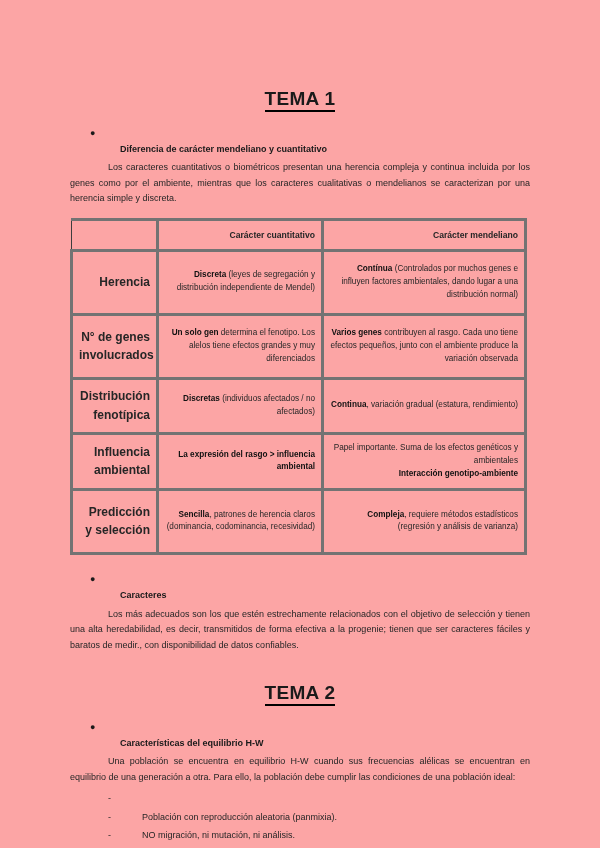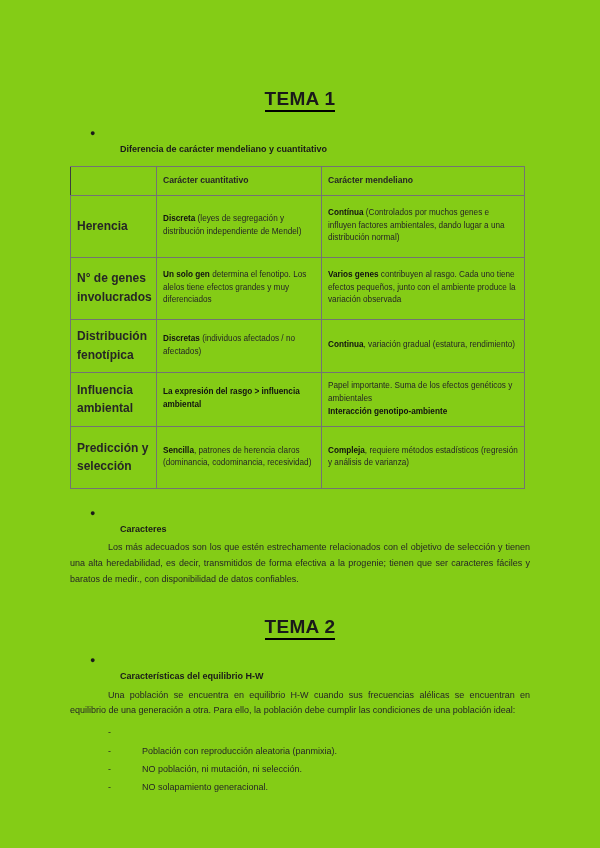--- a/index.html
+++ b/index.html
@@ -11,21 +11,21 @@
     width: 600px;
     height: 848px;
     font-family: "Liberation Sans", "DejaVu Sans", sans-serif;
     color: #1a1a1a;
     -webkit-font-smoothing: antialiased;
   }
   .page {
     position: relative;
     width: 600px;
     height: 848px;
-    background: #84cc16;
+    background: #fca5a5;
     box-sizing: border-box;
     padding: 0;
     overflow: hidden;
   }
   .content {
     position: absolute;
     left: 70px;
     top: 88px;
     width: 460px;
   }
@@ -109,23 +109,23 @@
     width: 454px;
     margin: 11px 0 0 0;
     table-layout: fixed;
     font-size: 8.2px;
     color: #262626;
   }
   table.cmp col.c1 { width: 86px; }
   table.cmp col.c2 { width: 165px; }
   table.cmp col.c3 { width: 203px; }
   table.cmp td, table.cmp th {
-    border: 1px solid #737373;
+    border: 3px solid #737373;
     padding: 7px 6px 8px 6px;
-    text-align: left;
+    text-align: right;
     vertical-align: middle;
     line-height: 1.55;
     font-weight: normal;
   }
   table.cmp thead th {
     font-weight: bold;
     font-size: 8.6px;
     padding-top: 6px;
     padding-bottom: 6px;
     height: 16px;
@@ -145,20 +145,21 @@
 <div class="page">
   <div class="content">
 
     <h1 class="doc-title"><span class="tt">TEMA 1</span></h1>
 
     <div class="bullet-head">
       <span class="dot">●</span>
       <span class="bh-text">Diferencia de carácter mendeliano y cuantitativo</span>
     </div>
 
+    <p class="para">Los caracteres cuantitativos o biométricos presentan una herencia compleja y continua incluida por los genes como por el ambiente, mientras que los caracteres cualitativas o mendelianos se caracterizan por una herencia simple y discreta.</p>
 
     <table class="cmp">
       <colgroup>
           <col class="c1">
           <col class="c2">
           <col class="c3">
         </colgroup>
       <thead>
         <tr>
           <th class="blank"></th>
@@ -217,21 +218,21 @@
     <ul class="dash-list">
       <li>
         <span class="dash">-</span>
       </li>
       <li>
         <span class="dash">-</span>
         <span class="ditem">Población con reproducción aleatoria (panmixia).</span>
       </li>
       <li>
         <span class="dash">-</span>
-        <span class="ditem">NO población, ni mutación, ni selección.</span>
+        <span class="ditem">NO migración, ni mutación, ni análisis.</span>
       </li>
       <li>
         <span class="dash">-</span>
         <span class="ditem">NO solapamiento generacional.</span>
       </li>
     </ul>
 
   </div>
 </div>
 

